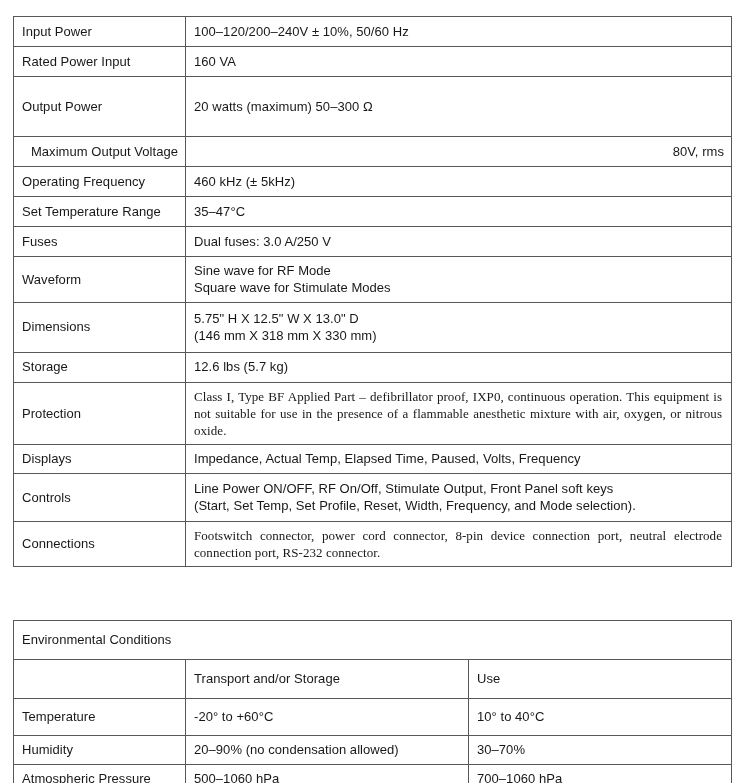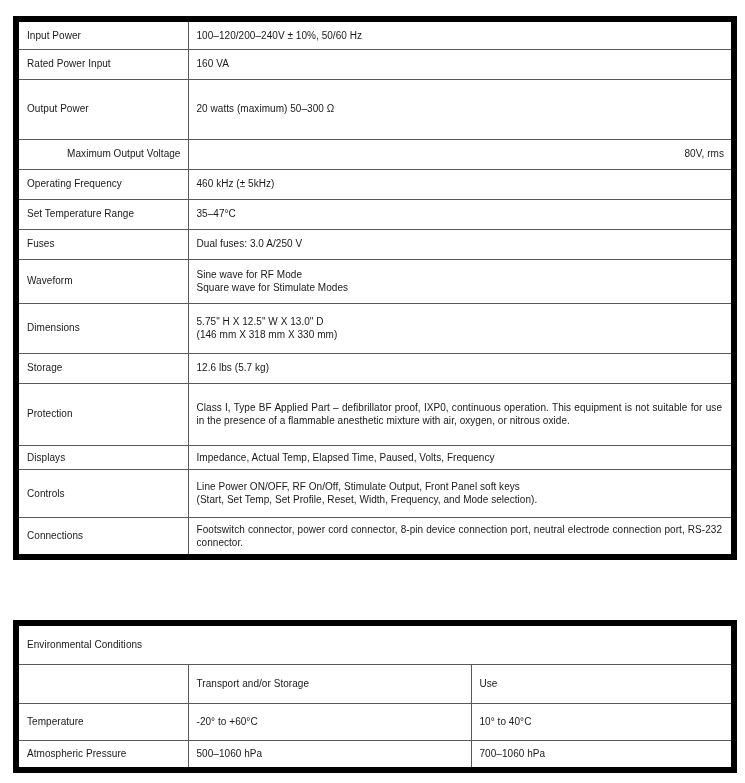--- a/index.html
+++ b/index.html
@@ -19,22 +19,22 @@
   .page {
     position: relative;
     width: 745px;
     height: 783px;
     box-sizing: border-box;
   }
 
   table.spec-table {
     border-collapse: collapse;
     table-layout: fixed;
-    border: 6px solid #000000;
-    font-size: 10px;
+    border: 1px solid #000000;
+    font-size: 13px;
     line-height: 1.33;
   }
 
   table.spec-table td {
     border: 1px solid #58585a;
     padding: 5px 7px 5px 8px;
     vertical-align: middle;
     color: #18181a;
     letter-spacing: 0.05px;
   }
@@ -50,20 +50,21 @@
   #specs-table col.c-value { width: 546px; }
 
   #specs-table td.label { white-space: nowrap; }
   #specs-table td.value { }
 
   
   #specs-table td.value.justify {
     text-align: justify;
     text-align-last: left;
     padding-right: 9px;
+    font-family: Liberation Serif, serif;
   }
 
   
   #env-table {
     position: absolute;
     left: 13px;
     top: 620px;
     width: 718px;
   }
   #env-table col.e-label { width: 172px; }
@@ -191,20 +192,25 @@
         <td class="blank" style="height:28px;"></td>
         <td>Transport and/or Storage</td>
         <td>Use</td>
       </tr>
     <tr style="height: 37px;">
           <td>Temperature</td>
           <td>-20° to +60°C</td>
           <td>10° to 40°C</td>
         </tr>
         <tr style="height: 29px;">
+          <td>Humidity</td>
+          <td>20–90% (no condensation allowed)</td>
+          <td>30–70%</td>
+        </tr>
+        <tr style="height: 29px;">
           <td>Atmospheric Pressure</td>
           <td>500–1060 hPa</td>
           <td>700–1060 hPa</td>
         </tr>
       </tbody>
   </table>
 
 </div>
 
 </body></html>

